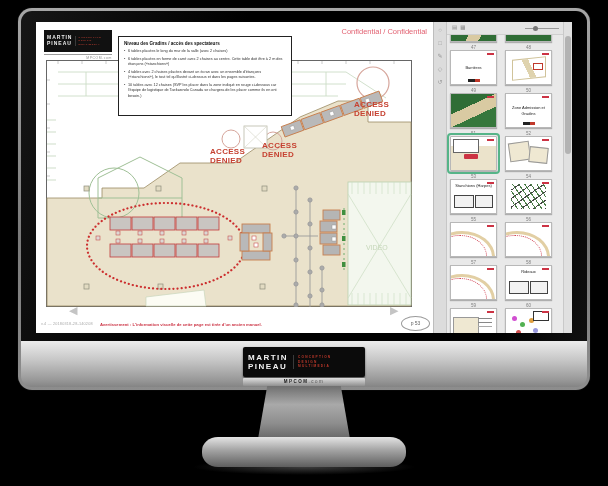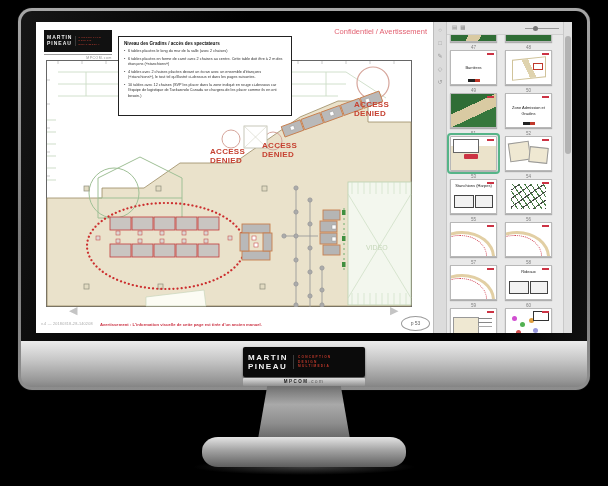--- a/index.html
+++ b/index.html
@@ -136,21 +136,21 @@
             </div>
             <div class="mini-tag">
               <div>CONCEPTION</div>
               <div>DESIGN</div>
               <div>MULTIMEDIA</div>
             </div>
           </div>
           <div class="mini-site"><span>MPCOM</span><span>.com</span></div>
         </div>
 
-        <div class="confidential">Confidentiel / Avertissement</div>
+        <div class="confidential">Confidential / Confidential</div>
 
         <div class="plan">
           <svg width="366" height="247" viewBox="0 0 366 247">
             <rect x="0.5" y="0.5" width="365" height="246" fill="#ffffff" stroke="#666" stroke-width="1"></rect>
             <path d="M12,1 V4 M36,1 V4 M60,1 V4 M84,1 V4 M108,1 V4 M132,1 V4 M156,1 V4 M180,1 V4 M204,1 V4 M228,1 V4 M252,1 V4 M276,1 V4 M300,1 V4 M324,1 V4 M348,1 V4" stroke="#aaa" stroke-width="0.6"></path>
             <path d="M1,20 H4 M1,44 H4 M1,68 H4 M1,92 H4 M1,116 H4 M1,140 H4 M1,164 H4 M1,188 H4 M1,212 H4 M1,236 H4" stroke="#aaa" stroke-width="0.6"></path>
 
             <g stroke="#ccdcc6" fill="none" stroke-width="0.9">
               <path d="M12,12 H300 M12,24 H300 M12,36 H292"></path>
               <path d="M40,12 V36 M80,12 V36 M120,12 V36 M160,12 V36 M200,12 V36 M240,12 V36 M280,12 V36"></path>

